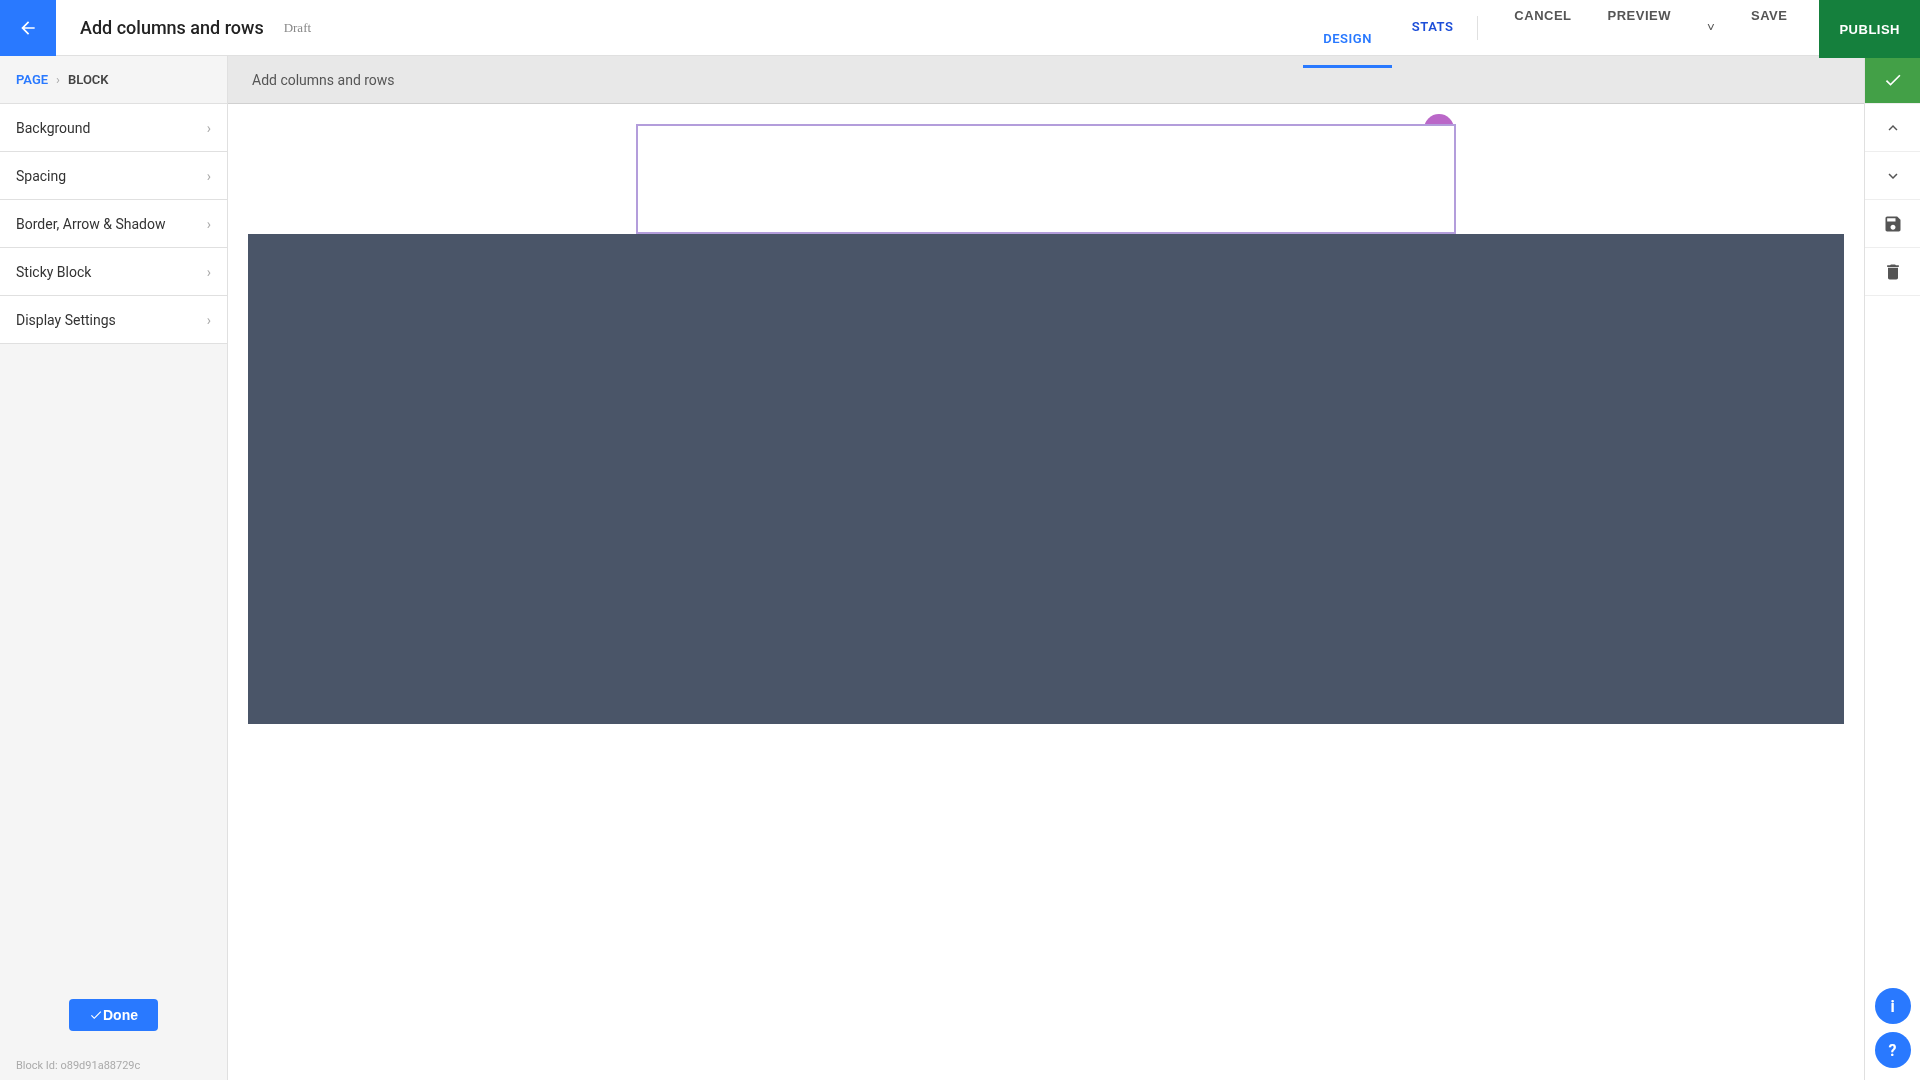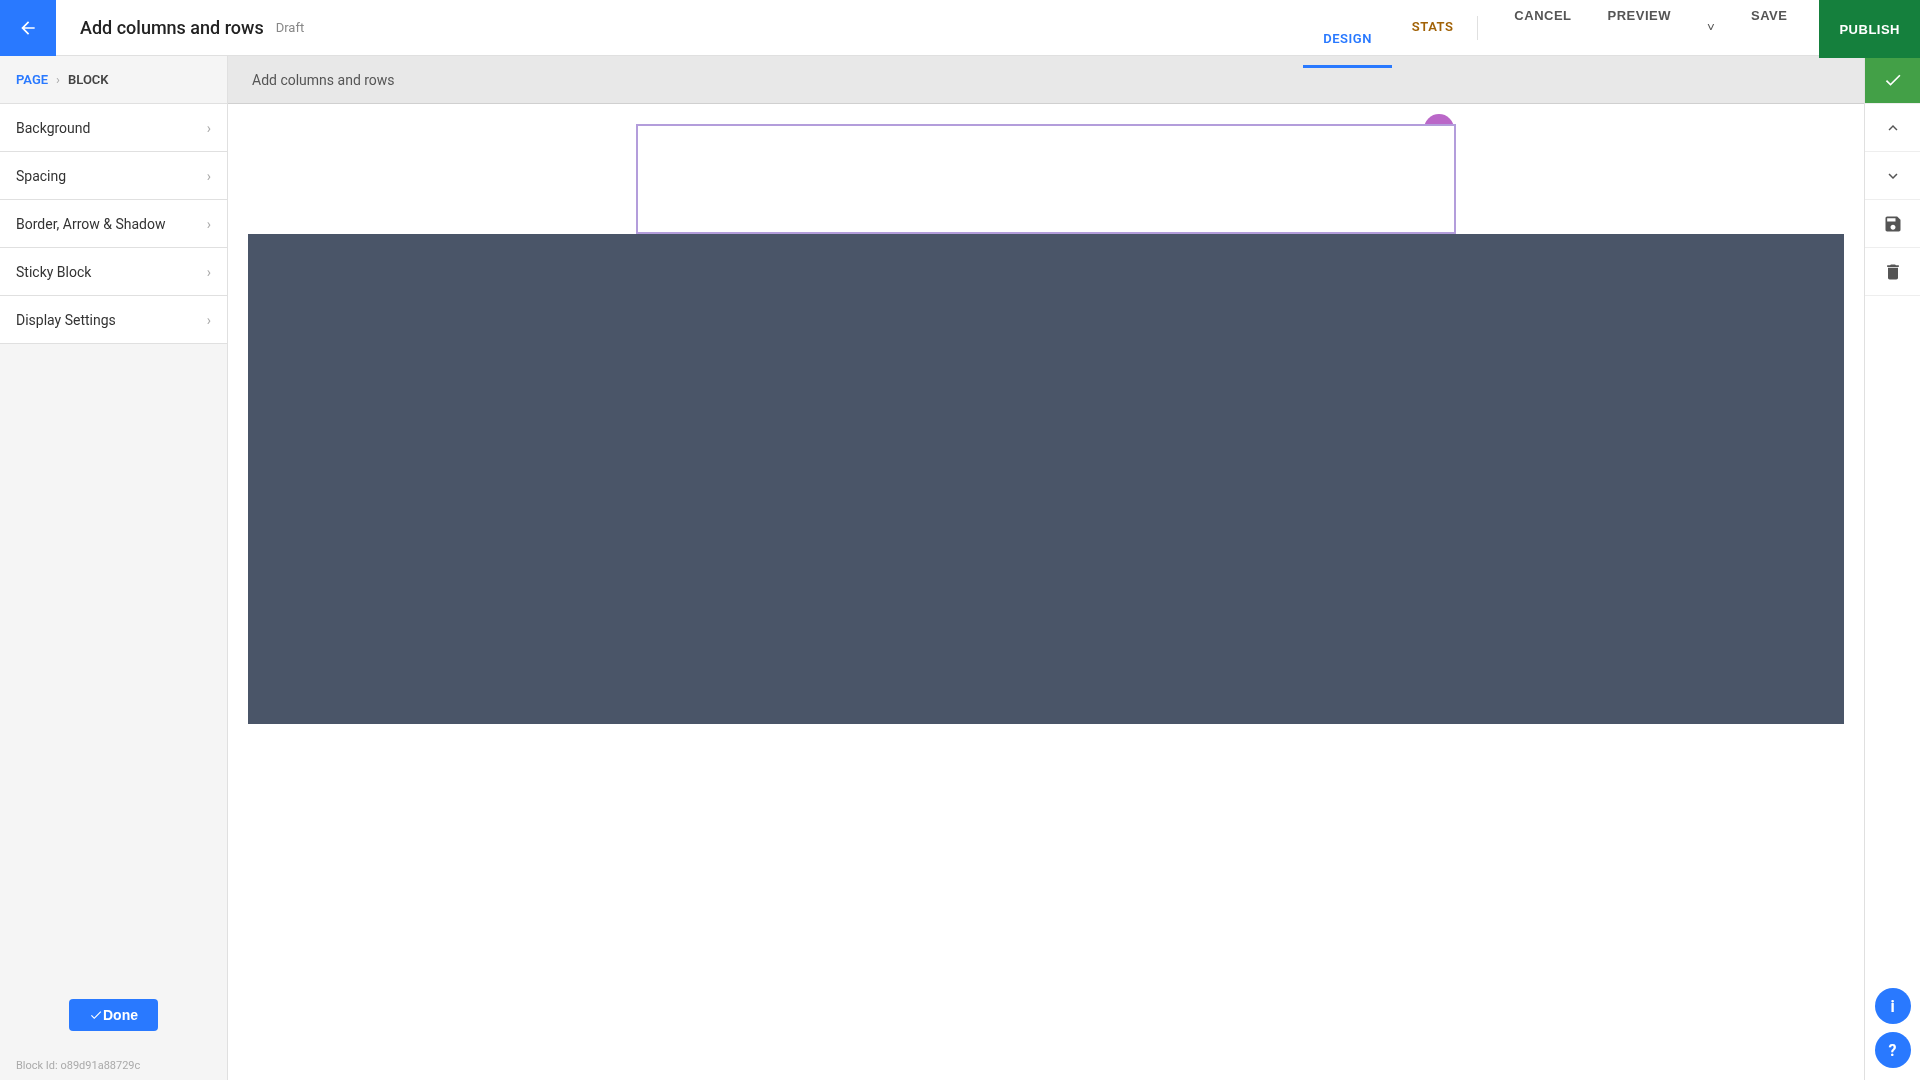--- a/index.html
+++ b/index.html
@@ -36,35 +36,36 @@
       flex: 1;
     }
     .page-title {
       font-size: 18px;
       font-weight: 500;
       color: #222;
     }
     .draft-badge {
       font-size: 13px;
       color: #888;
-      margin-left: 0;
+      margin-left: 8px;
+      font-family: Liberation Serif, serif;
     }
     .nav-tabs {
       display: flex;
       align-items: center;
       height: 100%;
     }
     .nav-tab {
       height: 56px;
       padding: 0 20px;
       display: flex;
       align-items: center;
       font-size: 13px;
       font-weight: 600;
-      color: #a16207;
+      color: #1d4ed8;
       cursor: pointer;
       border-bottom: 3px solid transparent;
       letter-spacing: 0.5px;
       text-transform: uppercase;
     }
     .nav-tab.active {
       color: #2979ff;
       border-bottom: 3px solid #2979ff;
       margin-top: 24px;
     }

